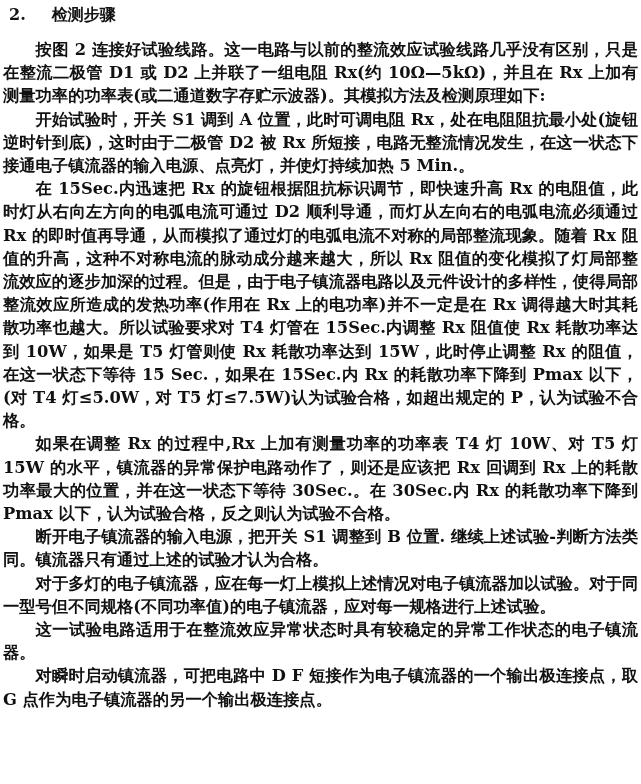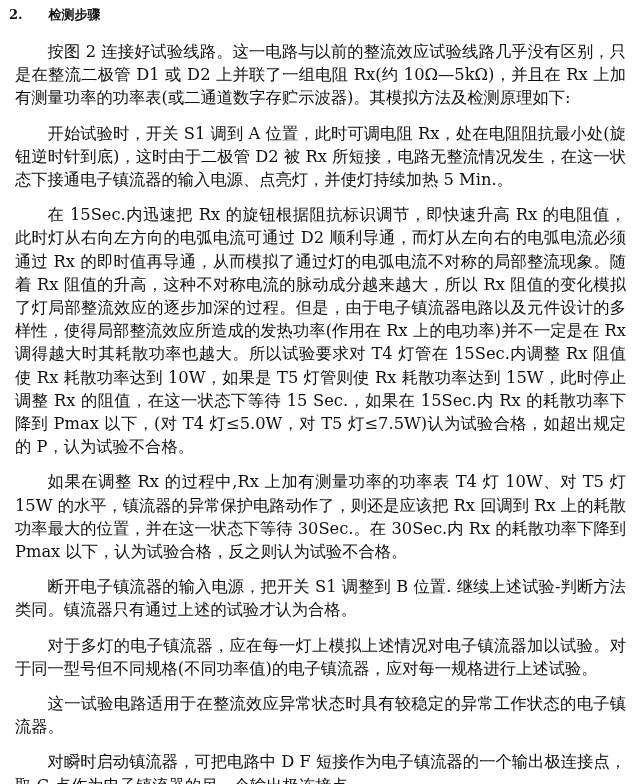--- a/index.html
+++ b/index.html
@@ -15,34 +15,35 @@
     background: #ffffff;
     color: #111111;
     font-family: "DejaVu Serif", "Liberation Serif", serif;
     font-size: 16.3px;
     line-height: 23.2px;
     padding: 1px 3px 0 3px;
     overflow: hidden;
   }
   .heading {
     font-weight: bold;
-    font-size: 13px;
+    font-size: 16px;
     line-height: 27px;
     margin: 0 0 10px 6px;
     white-space: nowrap;
   }
   .heading .num {
     display: inline-block;
     margin-right: 26px;
   }
   .body-text p {
-    margin: 12px;
+    margin: 0;
     padding: 0;
     text-indent: 2em;
     text-align: justify;
+    font-weight: bold;
   }
 </style>
 </head>
 <body>
 
 <div class="page">
 
   <div class="heading">
     <span class="num">2.</span><span>检测步骤</span>
   </div>

